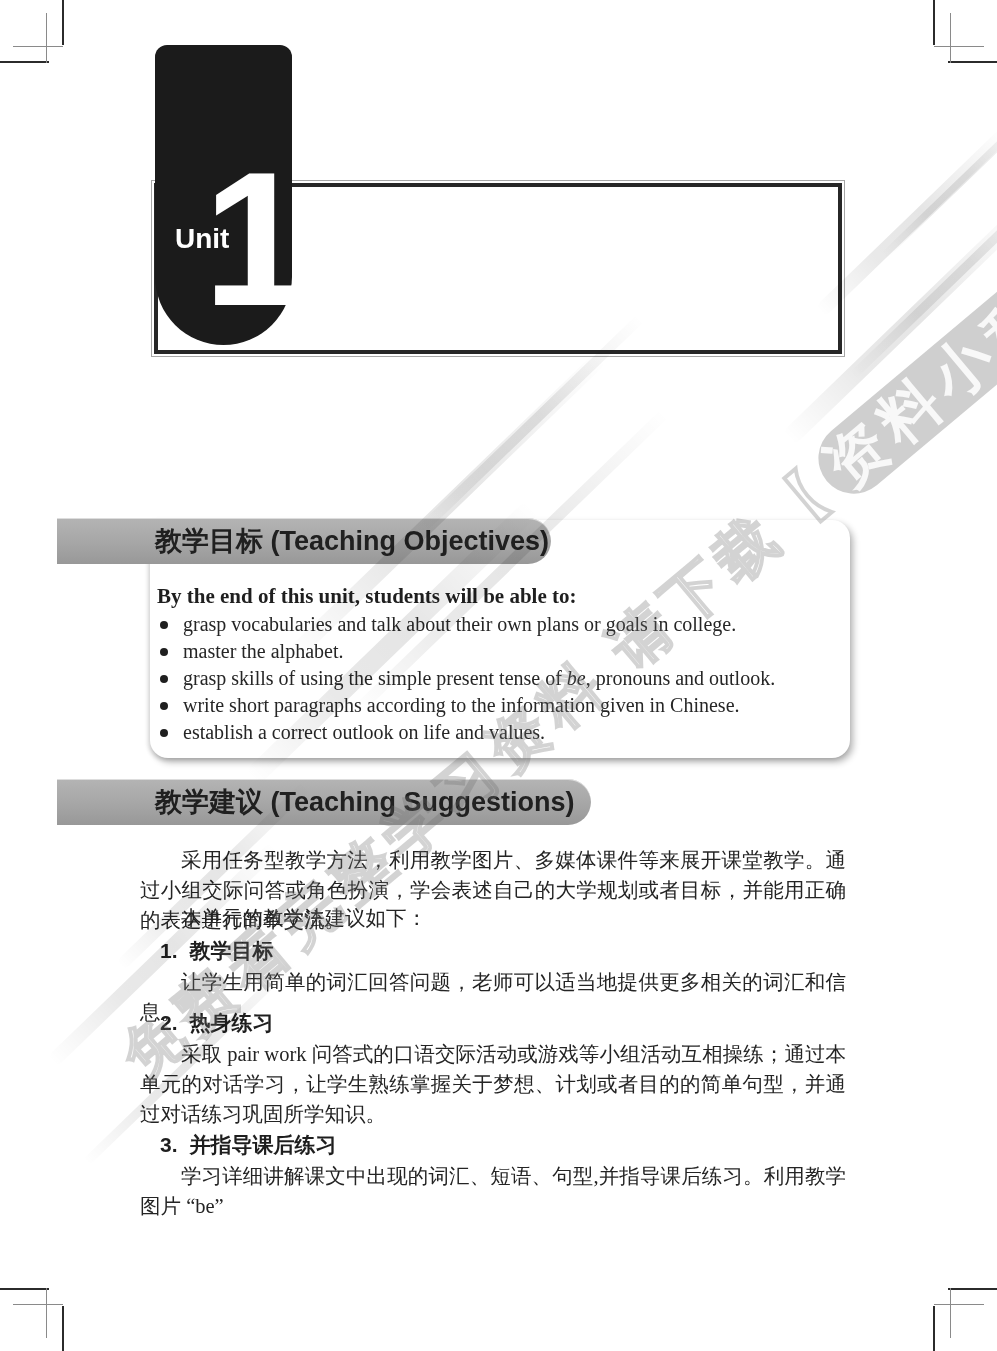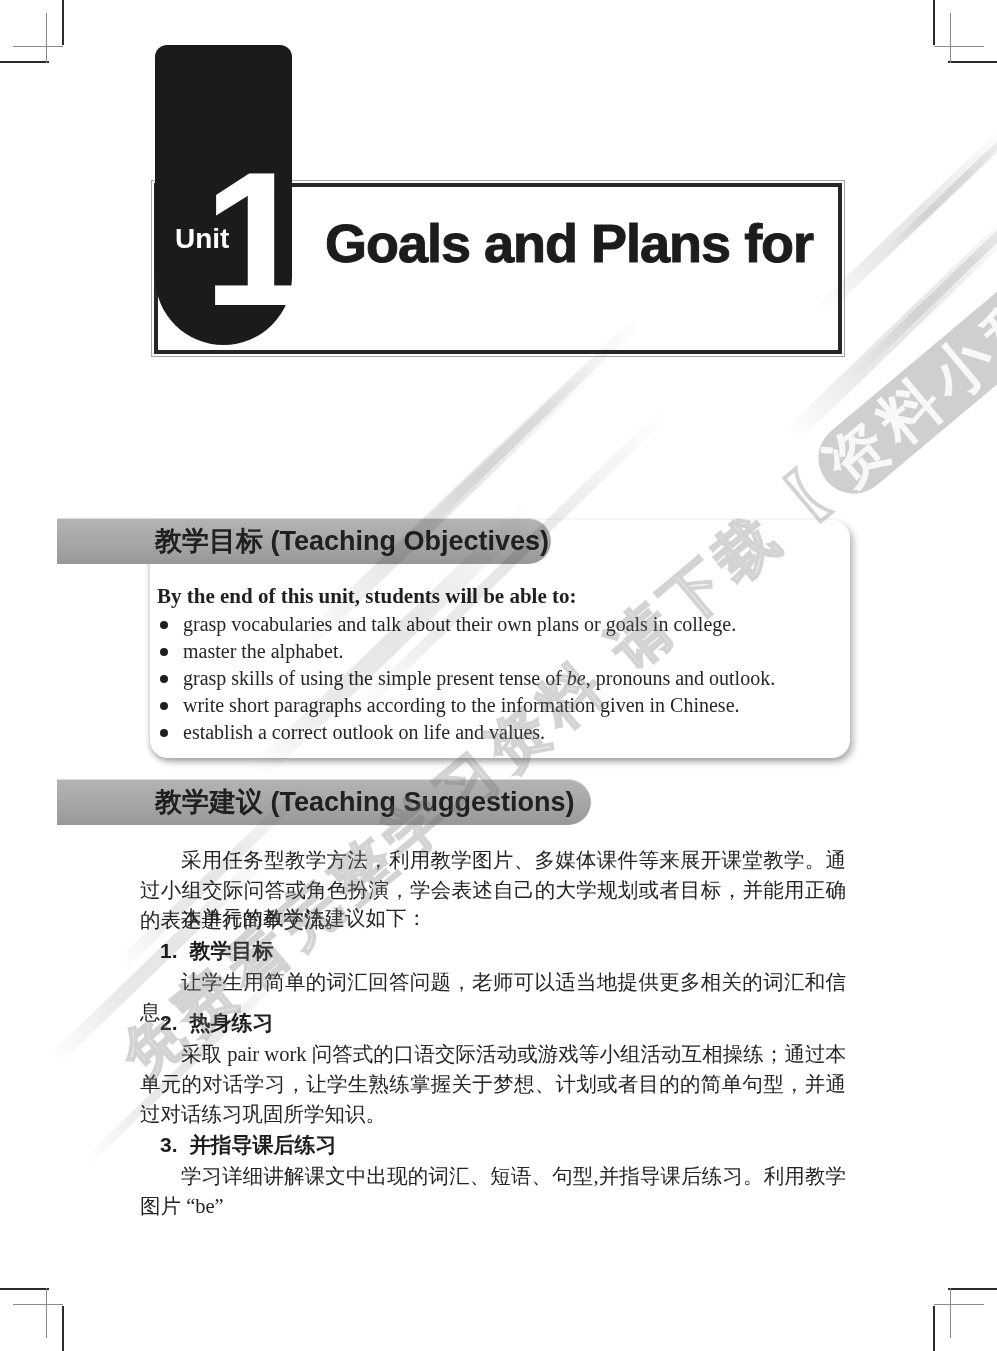--- a/index.html
+++ b/index.html
@@ -151,21 +151,20 @@
 </div>
 <div class="corner br">
   <div class="cm cm-v-outer"></div>
   <div class="cm cm-h-outer"></div>
   <div class="cm inner cm-v-inner"></div>
   <div class="cm inner cm-h-inner"></div>
 </div>
 
 <div class="title-box">
   <div class="title-text">
-    <div>Goals and Plans for</div>
   </div>
 </div>
 <div class="unit-tab">
   <div class="unit-word">Unit</div>
   <div class="unit-num">1</div>
 </div>
 
 <div class="obj-card"></div>
 <div class="section-bar bar-objectives">
   <span>教学目标 (Teaching Objectives)</span>

